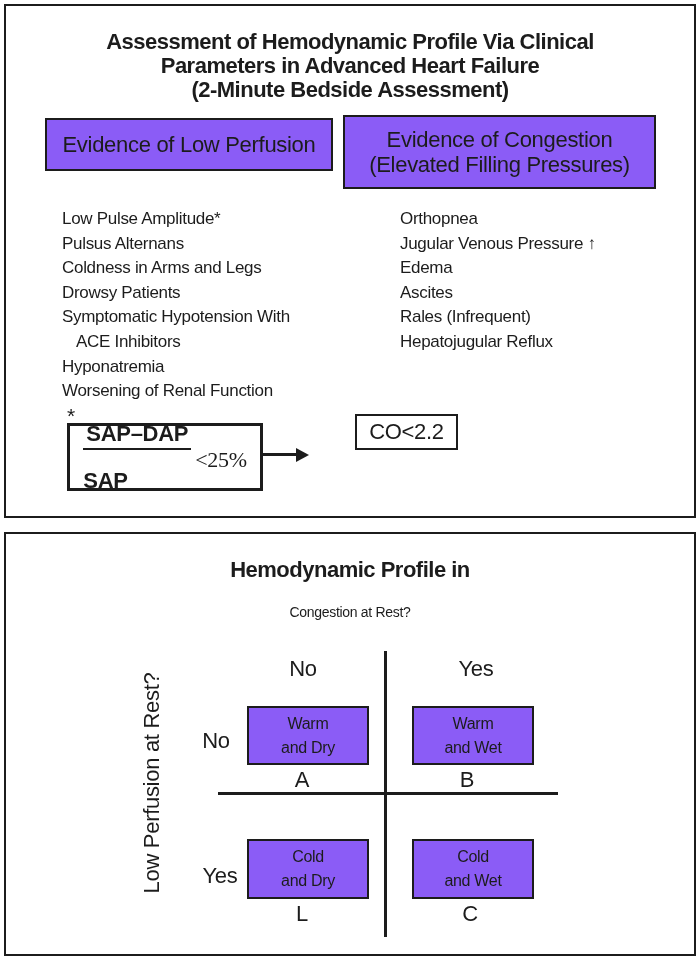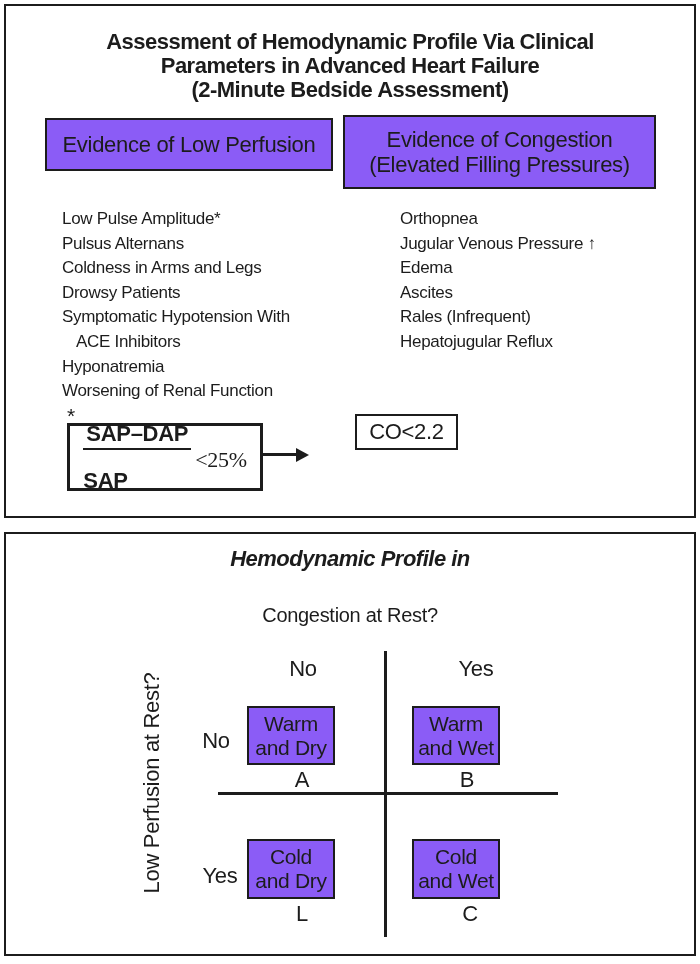--- a/index.html
+++ b/index.html
@@ -38,31 +38,31 @@
   .cmp { font-size: 22px; padding-top: 6px; font-family: Liberation Serif, serif; }
   .arrow-shaft { background: #1c1c1c; height: 3px; }
   .arrow-head {
     width: 0; height: 0;
     border-left: 13px solid #1c1c1c;
     border-top: 7px solid transparent;
     border-bottom: 7px solid transparent;
   }
   .result-box { border: 2px solid #1c1c1c; font-size: 22px;
     display: flex; align-items: center; justify-content: center; background: #fff; }
-  .axis-q { font-size: 20px; }
+  .axis-q { font-size: 14px; }
   .rot-label {
     transform: translate(-50%, -50%) rotate(-90deg);
     white-space: nowrap; font-size: 22px;
   }
   .grid-head, .grid-rowlab, .quad-letter {
     font-size: 22px; transform: translate(-50%, -50%); white-space: nowrap;
   }
   .vline { width: 3px; background: #1c1c1c; }
   .hline { height: 3px; background: #1c1c1c; }
-  .quad-box { width: 88px; font-size: 21px; line-height: 24px; }
+  .quad-box { width: 122px; font-size: 16px; line-height: 24px; }
 </style>
 </head>
 <body>
 
 <div class="panel" id="top-panel">
 
   <div class="abs center-text bold-title" style="top:24px;">
     <div>Assessment of Hemodynamic Profile Via Clinical</div>
     <div>Parameters in Advanced Heart Failure</div>
     <div>(2-Minute Bedside Assessment)</div>
@@ -110,21 +110,21 @@
   <div class="abs arrow-shaft" style="left:257px; top:447px; width:34px;"></div>
   <div class="abs arrow-head" style="left:290px; top:442px;"></div>
 
   <div class="abs result-box" style="left:304px; top:408px; width:103px; height:36px;margin-left:45px;">
     <span>CO&lt;2.2</span>
   </div>
 </div>
 
 <div class="panel" id="bottom-panel">
 
-  <div class="abs center-text bold-title" style="top:13px;font-style:italic;">
+  <div class="abs center-text bold-title" style="top:24px;">
     <div>Hemodynamic Profile in</div>
   </div>
 
   <div class="abs center-text axis-q" style="top:70px;">Congestion at Rest?</div>
 
   <div class="abs rot-label" style="left:146px; top:249px;">Low Perfusion at Rest?</div>
 
   <div class="abs vline" style="left:378px; top:117px; height:286px;"></div>
   <div class="abs hline" style="left:212px; top:258px; width:340px;"></div>
 

